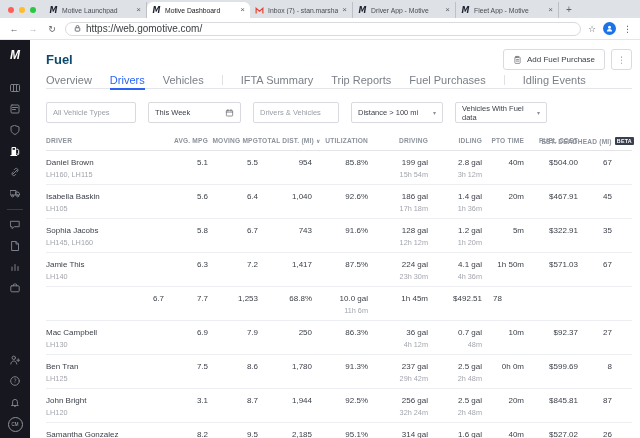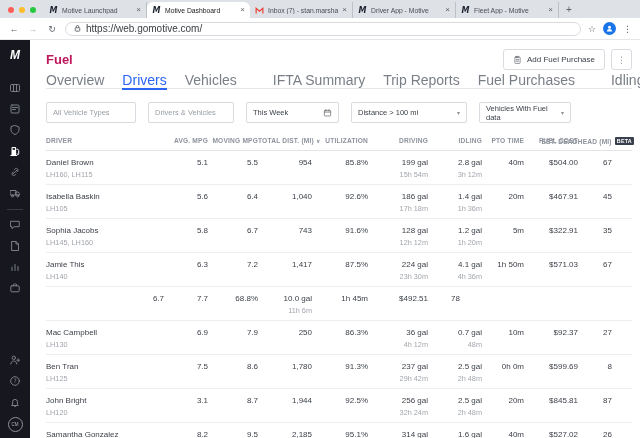--- a/index.html
+++ b/index.html
@@ -38,40 +38,40 @@
     align-items:center; padding:8px 0 6px; flex:none; }
   .logo { color:#fff; font-weight:800; font-style:italic; font-size:12px; margin-bottom:16px; }
   .side-item { width:30px; height:21px; display:flex; align-items:center; justify-content:center; opacity:.85; }
   .side-divider { width:16px; border-top:1px solid #3a3a46; margin:5px 0; }
   .side-spacer { flex:1; }
   .side-avatar { width:15px; height:15px; border-radius:50%; border:1px solid #8e929d;
     color:#aeb2bb; font-size:4.5px; display:flex; align-items:center; justify-content:center; margin-top:4px; }
 
   .main { flex:1; background:#fff; padding:0 8px 0 16px; overflow:hidden; }
   .page-head { display:flex; align-items:center; justify-content:space-between; padding-top:8px; height:31px; }
-  .page-title { font-size:13px; font-weight:700; color:#be185d; }
+  .page-title { font-size:13px; font-weight:700; color:#0c4a6e; }
   .head-actions { display:flex; gap:6px; }
   .btn { height:21px; border:1px solid #d9dbe0; border-radius:3px; background:#fff;
     display:flex; align-items:center; gap:5px; padding:0 9px; font-size:8px; color:#3a3f47;text-align:right; }
   .btn-kebab { width:21px; justify-content:center; padding:0; color:#8d929b; font-size:9px; }
 
   .navtabs { display:flex; align-items:center; gap:18px; height:18px; border-bottom:1px solid #e4e6e9; }
-  .navtab { font-size:14px; color:#7a7f87; height:18px; display:flex; align-items:center; position:relative; white-space:nowrap; }
+  .navtab { font-size:11px; color:#7a7f87; height:18px; display:flex; align-items:center; position:relative; white-space:nowrap; }
   .navtab.active { color:#2b64f5; }
   .navtab.active::after { content:""; position:absolute; left:0; right:0; bottom:-1px; height:2px; background:#2b64f5; }
   .navdiv { width:1px; height:10px; background:#dfe1e5; }
 
   .filters { display:flex; gap:12px; margin-top:13px; }
   .fctl { height:21px; border:1px solid #d8dadf; border-radius:2px; display:flex;
     align-items:center; justify-content:space-between; padding:0 6px; font-size:7.5px; color:#3a3f47; background:#fff; }
   .fctl input { border:none; outline:none; width:100%; font-size:7.5px;
     font-family:"Liberation Sans","DejaVu Sans",sans-serif; color:#3a3f47; }
   .fctl input::placeholder { color:#9aa0a6; }
   .caret { color:#8d929b; font-size:6px; margin-left:4px; }
-  .w1{width:90px}.w2{width:93px}.w3{width:86px}.w4{width:116px}.w5{width:92px}
+  .w1{width:90px}.w2{width:93px}.w3{width:86px}.w4{width:92px}.w5{width:92px}
 
   
   .table { margin-top:14px; }
   .thead, .trow { display:grid;
     grid-template-columns:118px 44px 50px 54px 56px 60px 54px 42px 54px 56px; }
   .thead { border-bottom:1px solid #e2e4e8; padding-bottom:5px; }
   .th { font-size:6.6px; font-weight:700; color:#8d929b; letter-spacing:.2px; white-space:nowrap; }
   .th.num { text-align:right; }
   .th .sortcaret { font-size:5.5px; margin-left:2px; }
   .th.dead { display:flex; justify-content:flex-end; align-items:center; }
@@ -295,31 +295,31 @@
 
   <div class="navtab">Fuel Purchases</div>
 <div class="navdiv"></div>
   <div class="navtab">Idling Events</div>
 </div>
 
       <div class="filters">
         <div class="fctl w1">
           <input readonly="" placeholder="All Vehicle Types" style="">
         </div>
-        <div class="fctl w3">
-          <input readonly="" placeholder="Drivers &amp; Vehicles" style="">
-        </div>
         <div class="fctl w2">
           <span>This Week</span>
           <span class="favicon" id="calicon">
               <svg width="12" height="12" viewBox="0 0 12 12" fill="none" stroke="#6b6f76" stroke-width="1" stroke-linecap="round" stroke-linejoin="round">
                 <rect x="1.8" y="2.5" width="8.4" height="7.5" rx="1"></rect>
                 <path d="M1.8 4.8h8.4M4 1.5v2M8 1.5v2"></path>
               </svg>
             </span>
+        </div>
+        <div class="fctl w3">
+          <input readonly="" placeholder="Drivers &amp; Vehicles" style="">
         </div>
         <div class="fctl w4">
           <span>Distance &gt; 100 mi</span>
           <span class="caret">▾</span>
         </div>
         <div class="fctl w5">
           <span>Vehicles With Fuel data</span>
           <span class="caret">▾</span>
         </div>
       </div>
@@ -422,20 +422,21 @@
                 <div class="s">4h 36m</div>
               </div>
     <div class="td num">1h 50m</div>
     <div class="td num">$571.03</div>
     <div class="td num dead">67</div>
   </div>
 
   <div class="trow">
     <div class="td num">6.7</div>
     <div class="td num">7.7</div>
+    <div class="td num">1,253</div>
     <div class="td num">68.8%</div>
     <div class="td num">
                 <div class="v">10.0 gal</div>
                 <div class="s">11h 6m</div>
               </div>
     <div class="td num">1h 45m</div>
     <div class="td num">$492.51</div>
     <div class="td num dead">78</div>
   </div>
 

